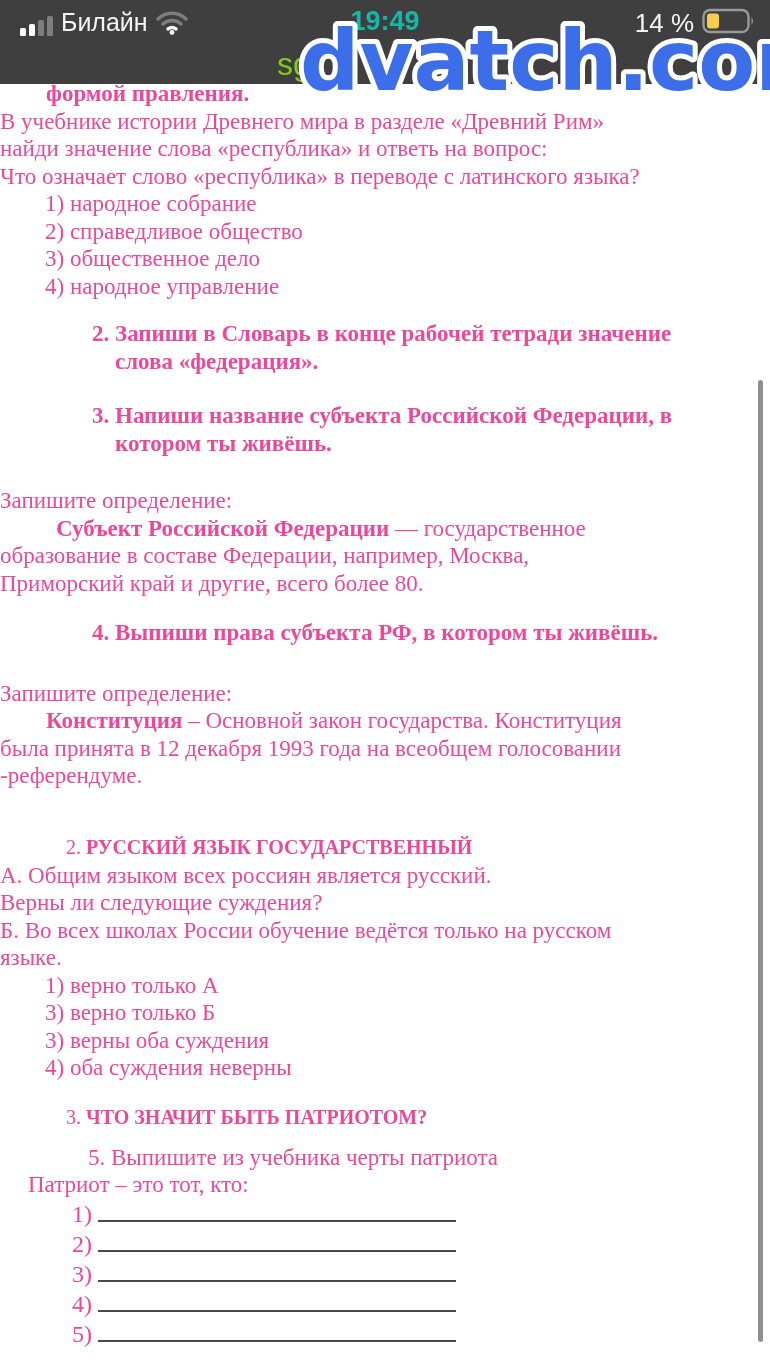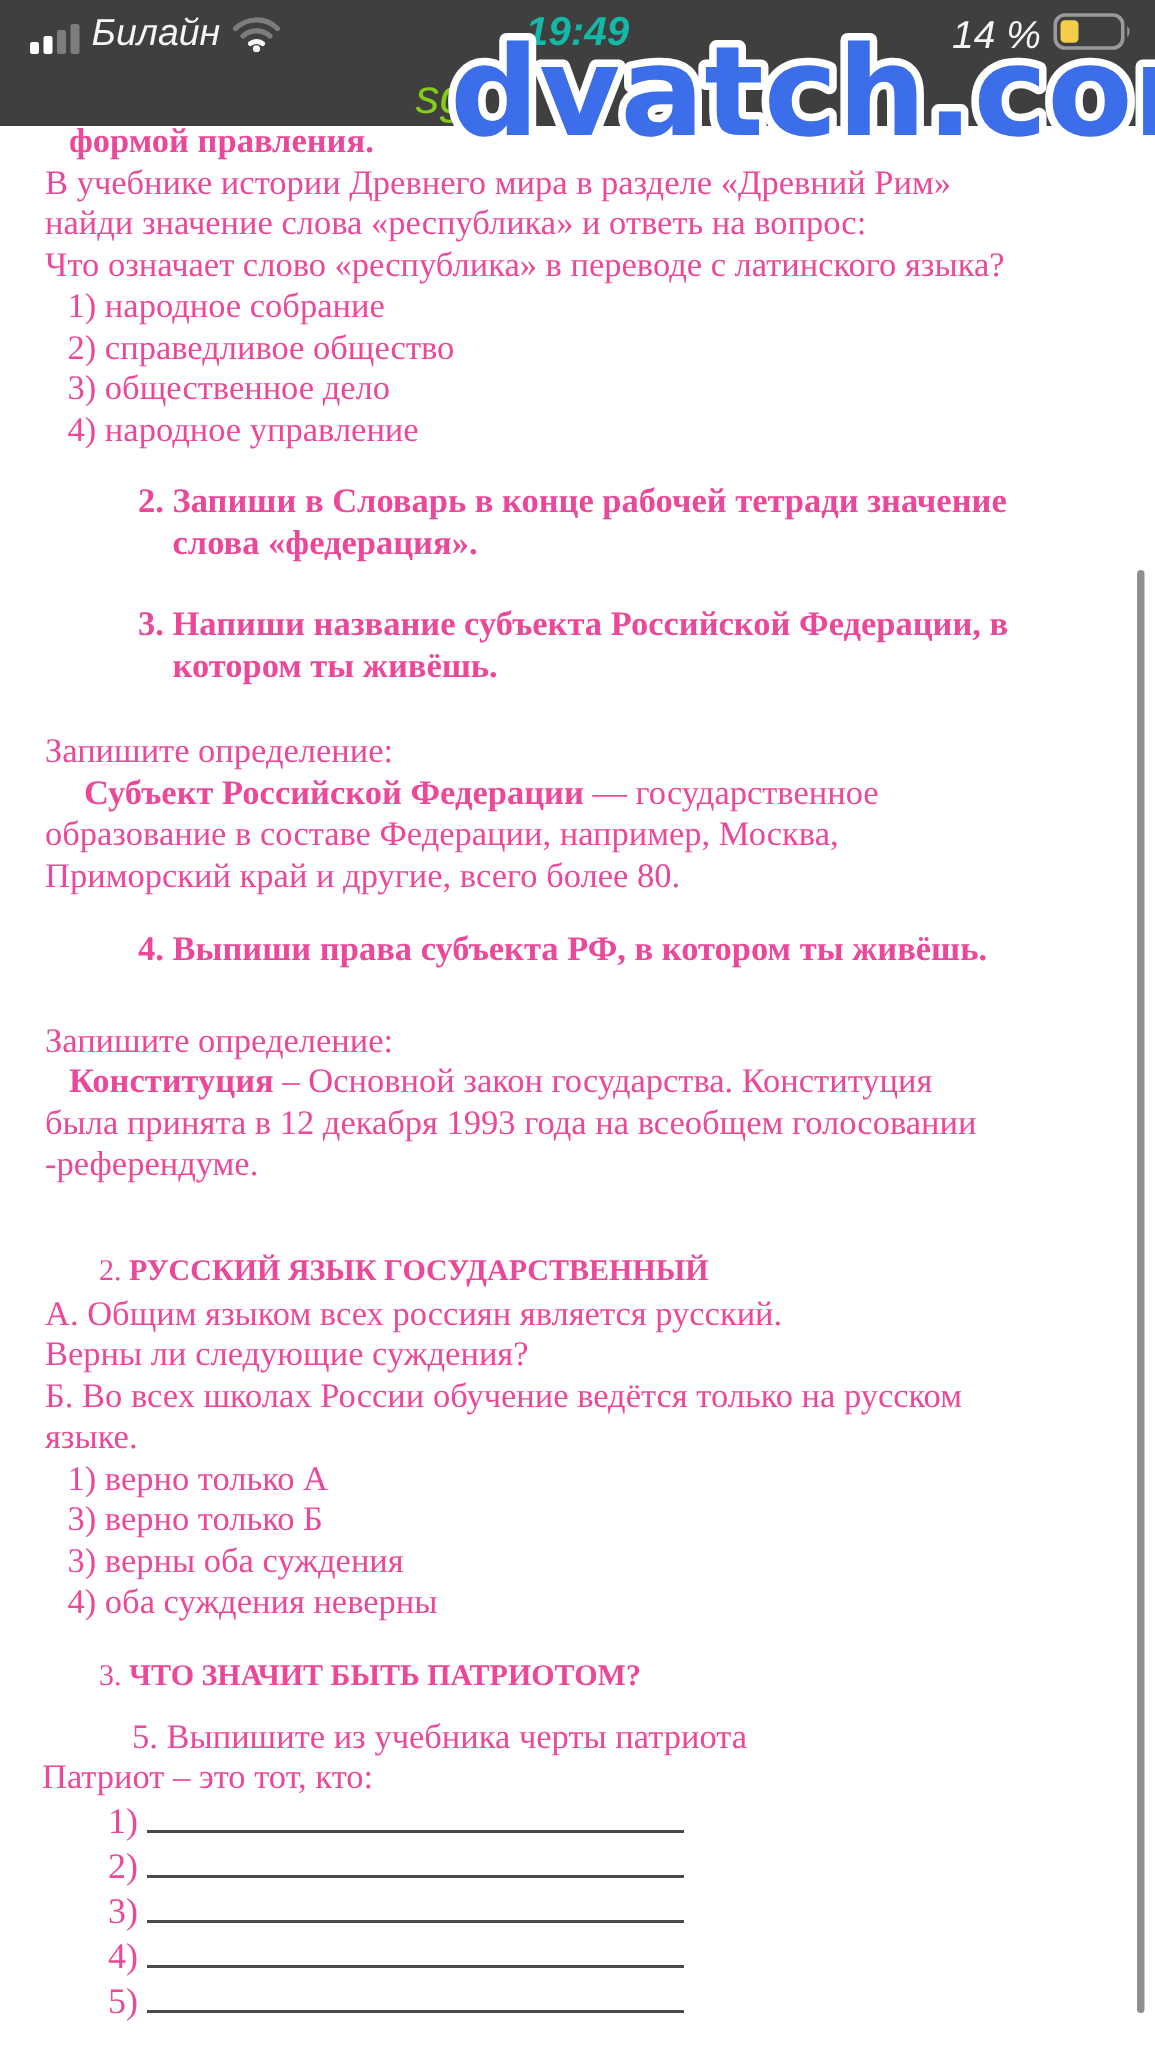--- a/index.html
+++ b/index.html
@@ -5,21 +5,20 @@
   html,body{margin:0;padding:0;}
   body{
     width:770px;height:1370px;position:relative;overflow:hidden;
     background:#ffffff;font-family:"Liberation Serif",serif;
   }
   
   .statusbar{
     position:absolute;top:0;left:0;width:770px;height:84px;
     background:#3f3f3f;z-index:10;color:#ffffff;
     font-family:"Liberation Sans",sans-serif;
-    font-style:italic;
   }
   .sb-left{position:absolute;left:20px;top:8px;display:flex;align-items:center;gap:8px;}
   .carrier{font-size:25px;color:#f5f5f5;}
   .sb-time{position:absolute;left:0;right:0;top:6px;text-align:center;
     font-size:27px;font-weight:600;color:#14b8a6;}
   .sb-right{position:absolute;right:14px;top:8px;display:flex;align-items:flex-start;gap:8px;}
   .battery-pct{font-size:26px;color:#f5f5f5;}
   .doc-title{position:absolute;left:277px;top:46px;font-size:32px;color:#84cc16;
     font-family:"Liberation Sans",sans-serif;}
   
@@ -27,21 +26,21 @@
   .sigbars i{display:block;width:6px;border-radius:1.5px;background:#ffffff;}
   .sigbars i.dim{background:#7d7d7d;}
   
   .watermark{position:absolute;left:292px;top:8px;z-index:30;pointer-events:none;}
   .watermark text{
     font-family:"DejaVu Sans",sans-serif;font-weight:bold;font-size:83px;
     stroke:#ffffff;stroke-width:10px;paint-order:stroke;stroke-linejoin:round;
   }
   
   .doc{position:absolute;top:80px;left:0;width:770px;z-index:1;color:#ec4899;}
-  .ln{font-size:23px;line-height:27.5px;white-space:nowrap;margin-left:30px;}
+  .ln{font-size:23px;line-height:27.5px;white-space:nowrap;}
   .ln b{font-weight:bold;}
   .i46{margin-left:46px;}  .i45{margin-left:45px;}  .i56{margin-left:56px;}
   .i66{margin-left:66px;}  .i88{margin-left:88px;margin-top:12px;}  .i92{margin-left:92px;}
   .i115{margin-left:115px;} .i28{margin-left:28px;}
   .g20{margin-top:20px;} .g22{margin-top:22px;}
   .g27{margin-top:27px;} .g30{margin-top:30px;} .g33{margin-top:33px;} .g42{margin-top:42px;}
   .hd{font-size:20px;line-height:30px;}
   .blankrow{margin-left:72px;height:30px;font-size:24px;line-height:30px;}
   .bnum{display:inline-block;width:26px;}
   .bline{display:inline-block;width:358px;height:21px;

